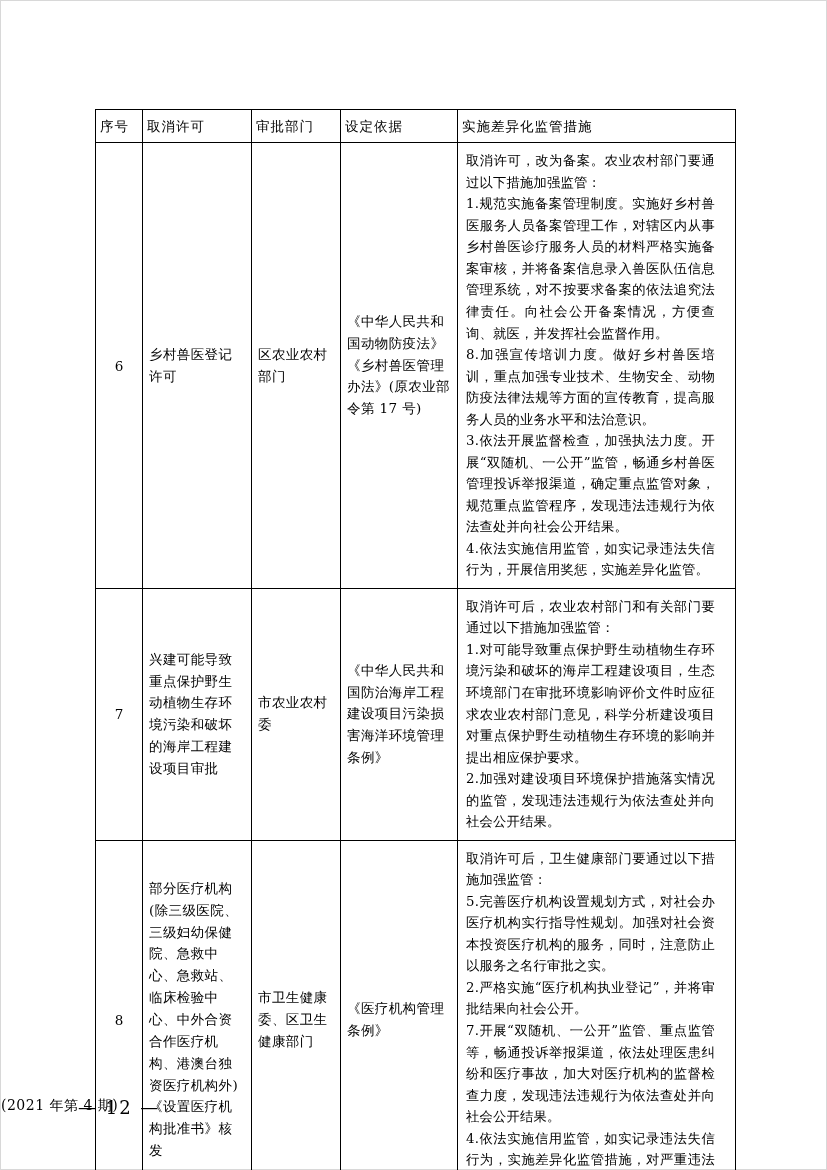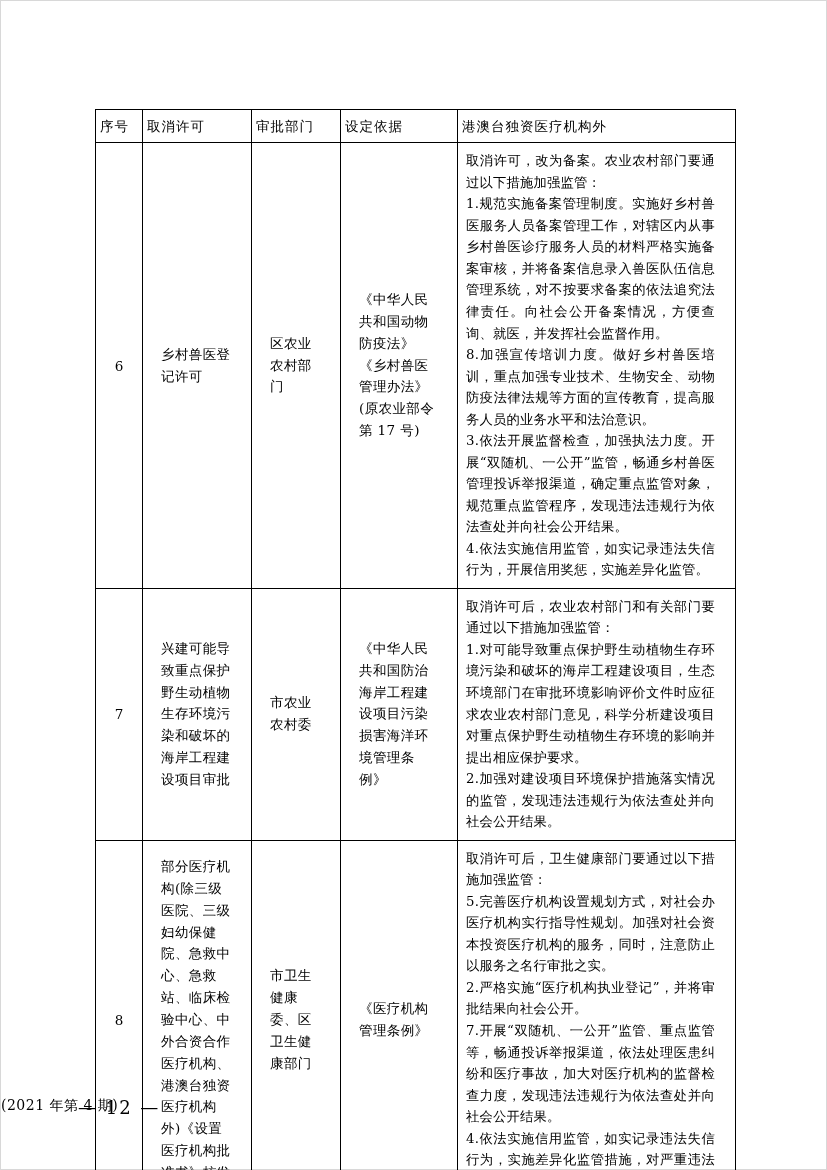--- a/index.html
+++ b/index.html
@@ -25,21 +25,21 @@
     position: absolute;
     left: 94px;
     top: 108px;
     width: 641px;
     border-collapse: collapse;
     table-layout: fixed;
   }
   .doc-table td, .doc-table th {
     border: 1px solid #000000;
     vertical-align: middle;
-    padding: 4px 18px;
+    padding: 4px 6px;
     font-weight: normal;
   }
   .doc-table thead td {
     text-align: left;
     font-size: 13.5px;
     line-height: 1.5;
     padding: 6px 4px;
     letter-spacing: 1px;
   }
   .col-no { width: 38px; }
@@ -97,21 +97,21 @@
 
 <div class="page">
 
   <table class="doc-table">
     <thead>
       <tr>
         <td class="col-no">序号</td>
         <td class="col-name">取消许可</td>
         <td class="col-dept">审批部门</td>
         <td class="col-basis">设定依据</td>
-        <td class="col-measures">港澳台独资医疗机构外</td>
+        <td class="col-measures">实施差异化监管措施</td>
       </tr>
     </thead>
     <tbody>
       <tr>
         <td class="cell-no">6</td>
         <td class="cell-name">乡村兽医登记许可</td>
         <td class="cell-dept">区农业农村部门</td>
         <td class="cell-basis">《中华人民共和国动物防疫法》《乡村兽医管理办法》(原农业部令第 17 号)</td>
         <td class="cell-measures">
             <p>取消许可，改为备案。农业农村部门要通过以下措施加强监管：</p>

